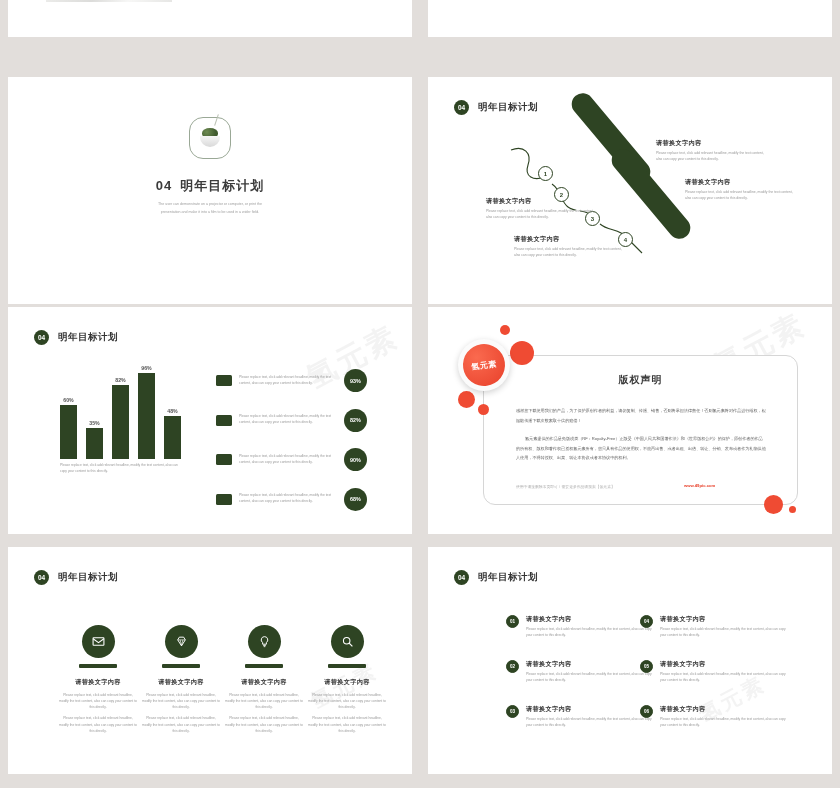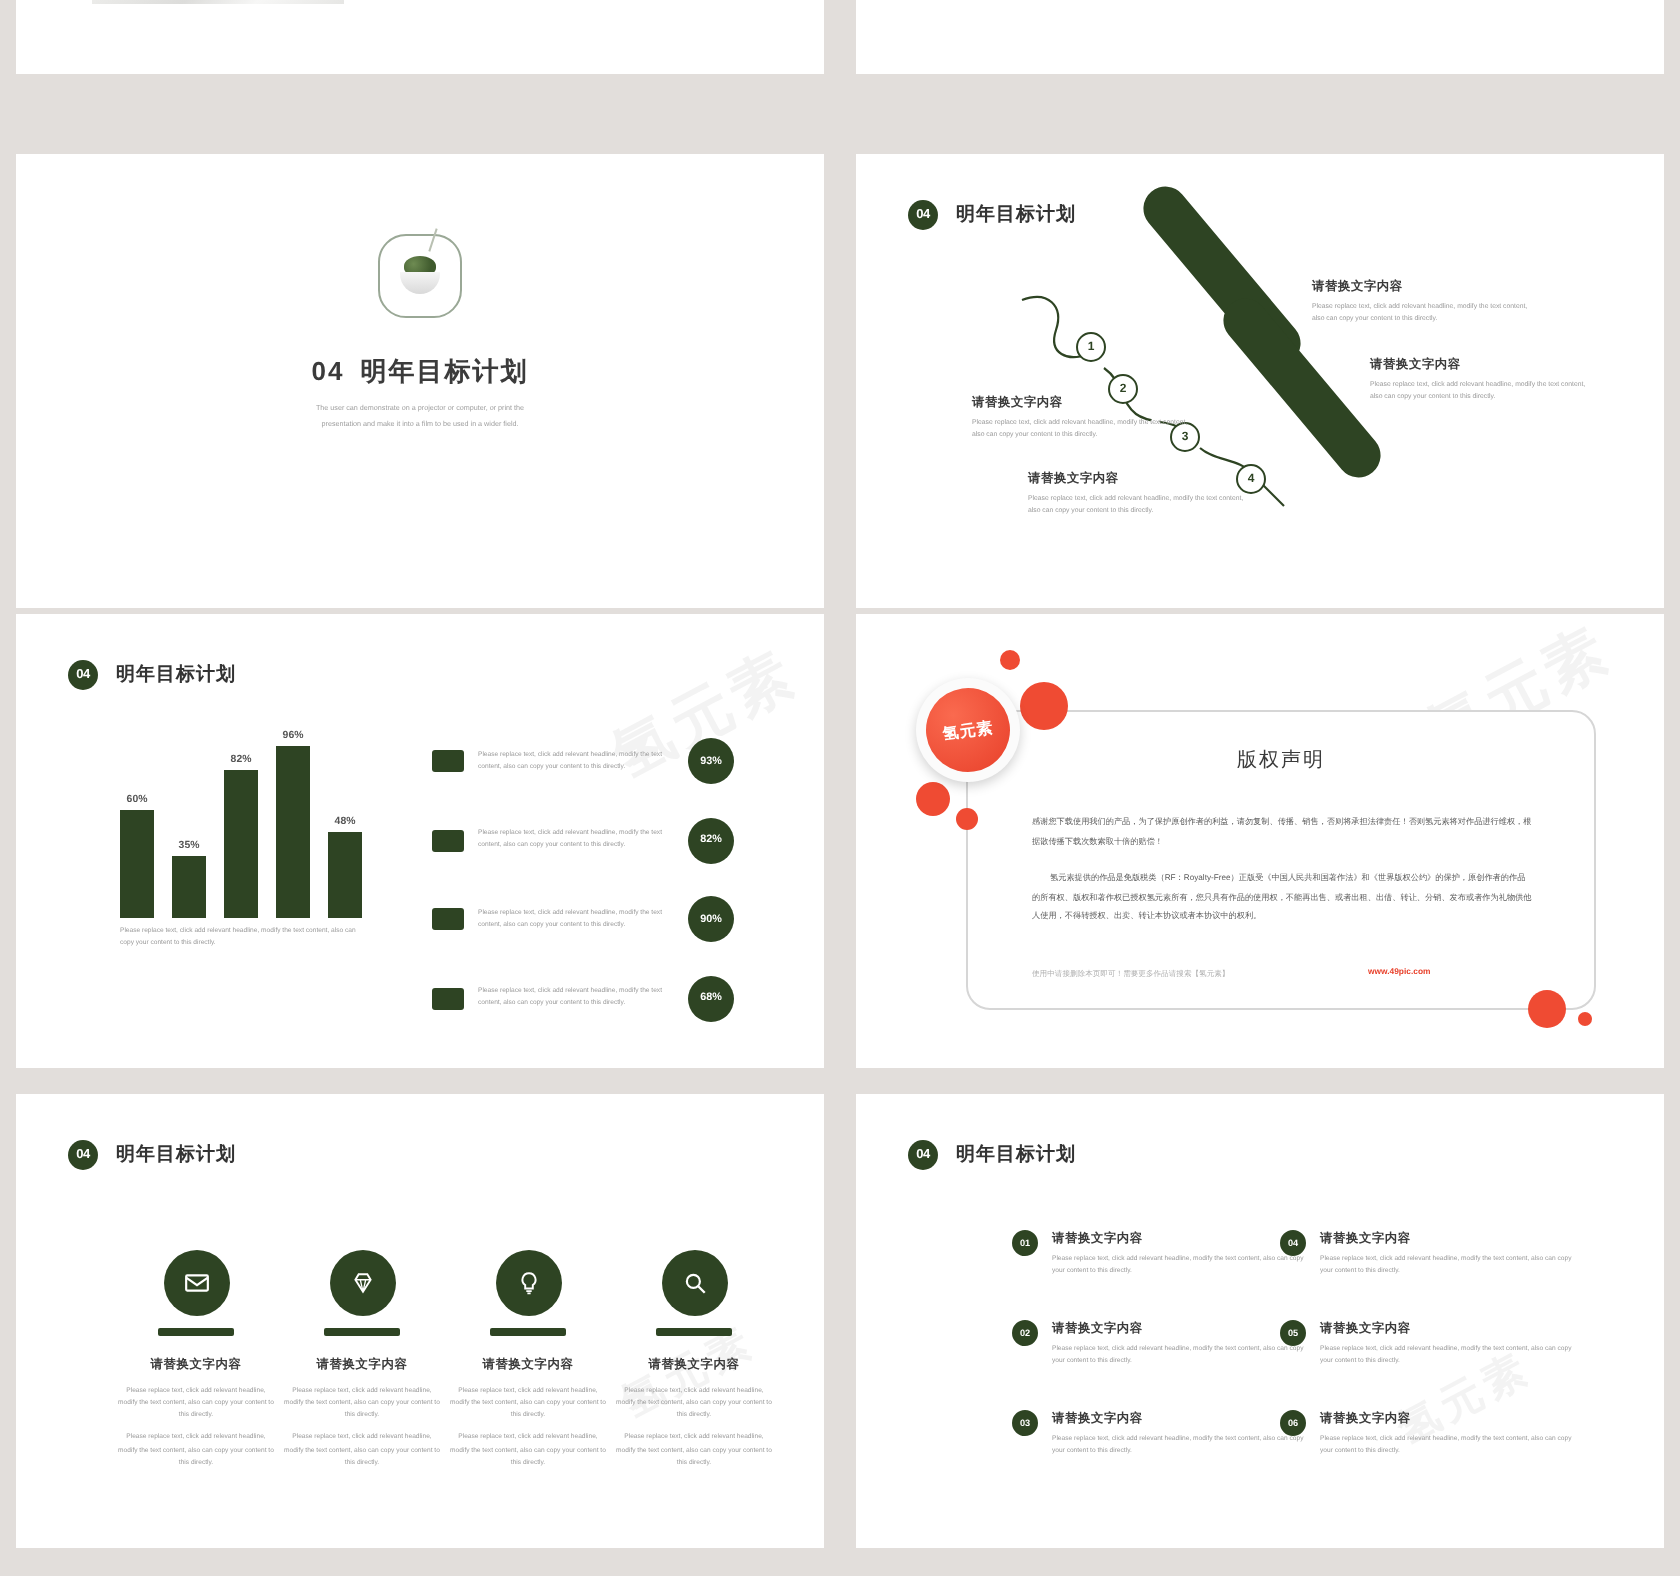--- a/index.html
+++ b/index.html
@@ -138,21 +138,21 @@
     color: #fff; font-size: 5.4px; font-weight: bold;
     display: flex; align-items: center; justify-content: center; flex: none;
   }
 
   
   .cp-box {
     position: absolute; left: 55px; top: 48px; width: 315px; height: 150px;
     border: 1px solid #d6d6d6; border-radius: 12px; background: #fff;
   }
   .cp-title { position: absolute; left: 0; top: 17px; width: 100%; text-align: center;
-              font-size: 10px; font-weight: normal; color: #3b3b3b; letter-spacing: 1px; }
+              font-size: 10px; font-weight: bold; color: #3b3b3b; letter-spacing: 1px; }
   .cp-p { position: absolute; left: 32px; width: 250px; font-size: 4.1px; color: #5c5c5c; line-height: 2.35; }
   .cp-p1 { top: 50px; }
   .cp-p2 { top: 78px; text-indent: 9px; }
   .cp-foot { position: absolute; left: 32px; top: 128px; font-size: 3.8px; color: #b0b0b0; }
   .cp-url { position: absolute; left: 200px; top: 127px; font-size: 4.2px; color: #e8402a; font-weight: bold; }
 
   .blob { position: absolute; border-radius: 50%; background: #ef4b33; }
   .logo-ring {
     position: absolute; left: 30px; top: 32px; width: 52px; height: 52px; border-radius: 50%;
     background: #fbfbfb; box-shadow: 0 2px 6px rgba(0,0,0,0.18);

